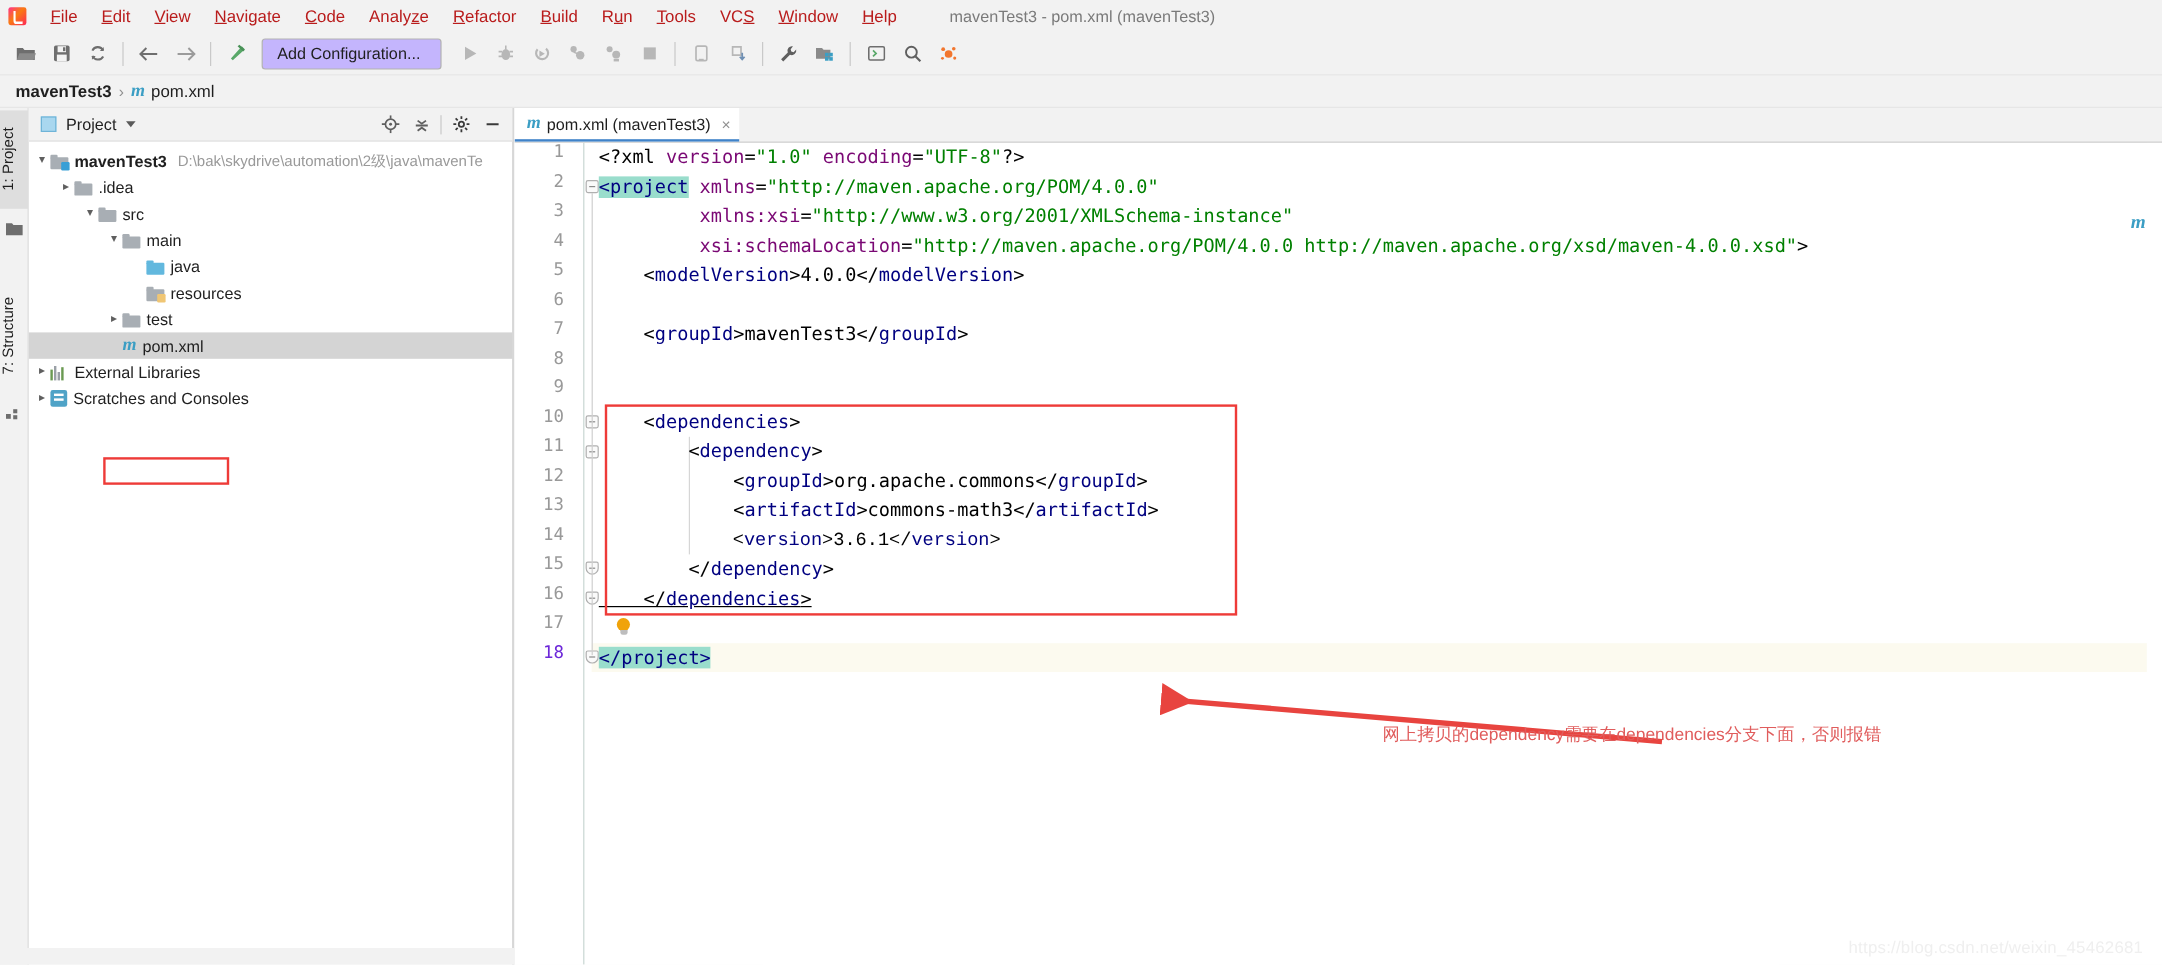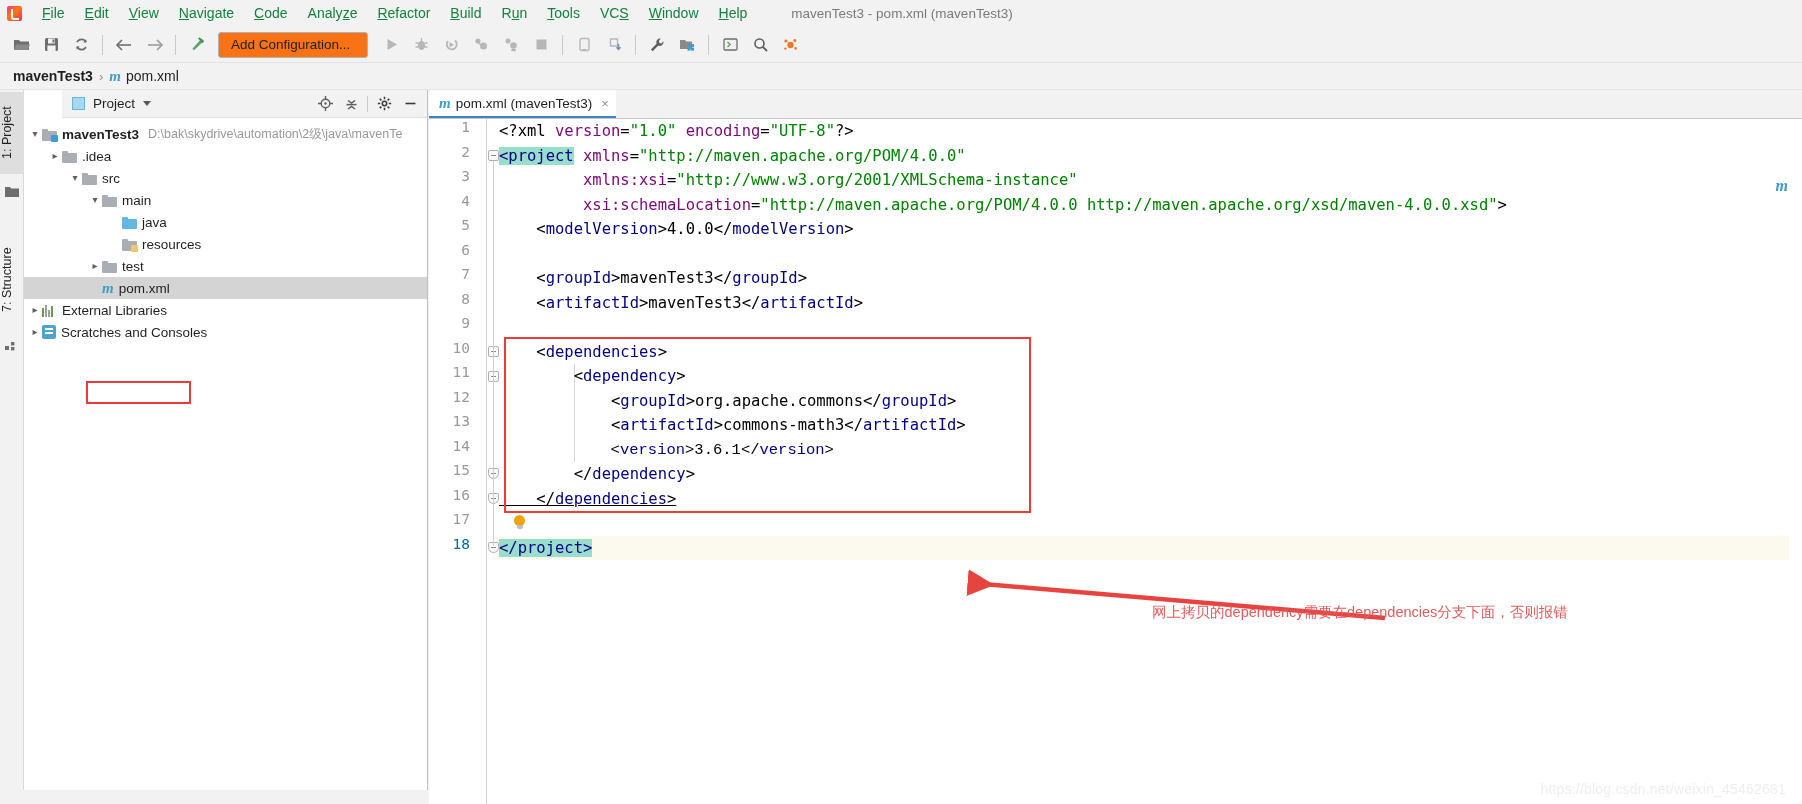--- a/index.html
+++ b/index.html
@@ -22,42 +22,42 @@
     width:15px; height:15px; margin-left:7px; margin-right:10px;
     background:linear-gradient(135deg,#ff318c 0%,#f97a12 45%,#fe2857 100%);
     border-radius:2px; position:relative; flex:none;
   }
   .app-logo::after{
     content:""; position:absolute; left:4px; top:3px; width:6px; height:9px;
     border-left:2px solid #fff; border-bottom:2px solid #fff;
     border-bottom-left-radius:3px;
   }
   .menu-item {
-    font-size:14px; color:#15803d; padding:3px 10px; height:23px;
+    font-size:14px; color:#b91c1c; padding:3px 10px; height:23px;
     line-height:17px; cursor:default; white-space:nowrap;
   }
   .menu-item u { text-decoration:underline; }
   .win-title {
     margin-left:34px; font-size:13.5px; color:#7a7a7a; white-space:nowrap;
   }
 
   
   .toolbar {
     position:absolute; left:0; top:27px; width:1802px; height:36px;
     background:#f2f2f2; display:flex; align-items:center; padding-left:6px;
     border-bottom:1px solid #e3e3e3;
   }
   .tb {
     width:30px; height:28px; display:flex; align-items:center; justify-content:center;
     flex:none; cursor:default; border-radius:3px;
   }
   .tb svg { display:block; }
   .tb-sep { width:1px; height:20px; background:#c9c9c9; margin:0 6px; flex:none; }
   .addcfg {
-    height:26px; min-width:150px; border:1px solid #b2b2b2; background:#f97316;
+    height:26px; min-width:150px; border:1px solid #b2b2b2; background:#c4b5fd;
     border-radius:3px; display:flex; align-items:center; padding:0 12px;
     font-size:13.5px; color:#1f1f1f; margin:0 8px 0 6px; white-space:nowrap;
     cursor:default;
   }
 
   
   .breadcrumb {
     position:absolute; left:0; top:63px; width:1802px; height:27px;
     background:#f2f2f2; display:flex; align-items:center; padding-left:13px;
     font-size:14px; color:#1f1f1f; border-bottom:1px solid #e6e6e6;
@@ -84,21 +84,21 @@
   #stripe-structure { top:142px; height:96px; }
   .stripe-ico { position:absolute; left:5px; width:14px; height:14px; }
 
   
   .projpanel {
     position:absolute; left:24px; top:90px; width:404px; height:714px;
     background:#ffffff; border-right:1px solid #c0c0c0;
   }
   .pp-head {
     height:28px; background:#f2f2f2; display:flex; align-items:center;
-    padding:0 4px 0 10px; border-bottom:1px solid #e0e0e0;margin-left:38px;
+    padding:0 4px 0 10px; border-bottom:1px solid #e0e0e0;
   }
   .pp-sq {
     width:13px; height:13px; background:#a9d7ef; border:1px solid #6fb4d8;
     flex:none; margin-right:8px;
   }
   .pp-title { font-size:13.5px; color:#1f1f1f; }
   .pp-caret {
     width:0; height:0; border-left:4px solid transparent; border-right:4px solid transparent;
     border-top:5px solid #5a5a5a; margin-left:8px;
   }
@@ -180,21 +180,21 @@
   .codearea { position:relative; height:685px; background:#ffffff; overflow:hidden; }
   .gutter {
     position:absolute; left:0; top:0; width:64px; height:100%;
     background:#ffffff; border-right:0;
   }
   .gutter .gline {
     position:absolute; left:0; width:47px; text-align:right;
     font-family:"DejaVu Sans Mono", monospace; font-size:14.5px; color:#999999;
     padding-right:6px;
   }
-  .gutter .gline.cur { color:#0369a1; }
+  .gutter .gline.cur { color:#6d28d9; }
   .gstripe {
     position:absolute; left:57px; top:0; width:1px; height:100%; background:#c9d6d3;
   }
   .fold-marker {
     position:absolute; left:59px; width:11px; height:11px;
     border:1px solid #b0b0b0; background:#fafafa; border-radius:2px;
   }
   .fold-marker::after {
     content:""; position:absolute; left:2px; top:4px; width:5px; height:1px; background:#8a8a8a;
   }
@@ -616,21 +616,20 @@
       <div style="position:absolute;left:145px;top:245px;width:1px;height:98px;background:#d6d6d6;"></div>
 
       <div class="codelines">
         <div class="cl" style="top:0px;"><span class="t-punct">&lt;?xml </span><span class="t-attr">version</span><span class="t-punct">=</span><span class="t-str">"1.0"</span><span class="t-punct"> </span><span class="t-attr">encoding</span><span class="t-punct">=</span><span class="t-str">"UTF-8"</span><span class="t-punct">?&gt;</span></div>
         <div class="cl" style="top:24.5px;"><span class="t-tag hl-brace">&lt;project</span><span class="t-punct"> </span><span class="t-attr">xmlns</span><span class="t-punct">=</span><span class="t-str">"http://maven.apache.org/POM/4.0.0"</span></div>
         <div class="cl" style="top:49px;"><span class="t-punct">         </span><span class="t-attr">xmlns:xsi</span><span class="t-punct">=</span><span class="t-str">"http://www.w3.org/2001/XMLSchema-instance"</span></div>
         <div class="cl" style="top:73.5px;"><span class="t-punct">         </span><span class="t-attr">xsi:schemaLocation</span><span class="t-punct">=</span><span class="t-str">"http://maven.apache.org/POM/4.0.0 http://maven.apache.org/xsd/maven-4.0.0.xsd"</span><span class="t-punct">&gt;</span></div>
         <div class="cl" style="top:98px;"><span class="t-punct">    &lt;</span><span class="t-tag">modelVersion</span><span class="t-punct">&gt;</span><span class="t-txt">4.0.0</span><span class="t-punct">&lt;/</span><span class="t-tag">modelVersion</span><span class="t-punct">&gt;</span></div>
         <div class="cl" style="top:122.5px;"></div>
         <div class="cl" style="top:147px;"><span class="t-punct">    &lt;</span><span class="t-tag">groupId</span><span class="t-punct">&gt;</span><span class="t-txt">mavenTest3</span><span class="t-punct">&lt;/</span><span class="t-tag">groupId</span><span class="t-punct">&gt;</span></div>
-        <div class="cl" style="top:171.5px;"><span class="t-punct">    &lt;</span><span class="t-tag">artifactId</span><span class="t-punct">&gt;</span><span class="t-txt">mavenTest3</span><span class="t-punct">&lt;/</span><span class="t-tag">artifactId</span><span class="t-punct">&gt;</span></div>
         <div class="cl" style="top:220.5px;"><span class="t-punct">    &lt;</span><span class="t-tag">dependencies</span><span class="t-punct">&gt;</span></div>
         <div class="cl" style="top:245px;"><span class="t-punct">        &lt;</span><span class="t-tag">dependency</span><span class="t-punct">&gt;</span></div>
         <div class="cl" style="top:269.5px;"><span class="t-punct">            &lt;</span><span class="t-tag">groupId</span><span class="t-punct">&gt;</span><span class="t-txt">org.apache.commons</span><span class="t-punct">&lt;/</span><span class="t-tag">groupId</span><span class="t-punct">&gt;</span></div>
         <div class="cl" style="top:294px;"><span class="t-punct">            &lt;</span><span class="t-tag">artifactId</span><span class="t-punct">&gt;</span><span class="t-txt">commons-math3</span><span class="t-punct">&lt;/</span><span class="t-tag">artifactId</span><span class="t-punct">&gt;</span></div>
         <div class="cl" style="top:318.5px;font-family:Liberation Mono, monospace;"><span class="t-punct">            &lt;</span><span class="t-tag">version</span><span class="t-punct">&gt;</span><span class="t-txt">3.6.1</span><span class="t-punct">&lt;/</span><span class="t-tag">version</span><span class="t-punct">&gt;</span></div>
         <div class="cl" style="top:343px;"><span class="t-punct">        &lt;/</span><span class="t-tag">dependency</span><span class="t-punct">&gt;</span></div>
         <div class="cl" style="top:367.5px;text-decoration:underline;"><span class="t-punct">    &lt;/</span><span class="t-tag">dependencies</span><span class="t-punct">&gt;</span></div>
         <div class="cl" style="top:392px;"></div>
         <div class="cl" style="top:416.5px;"><span class="t-tag hl-brace">&lt;/project&gt;</span></div>
       </div>

